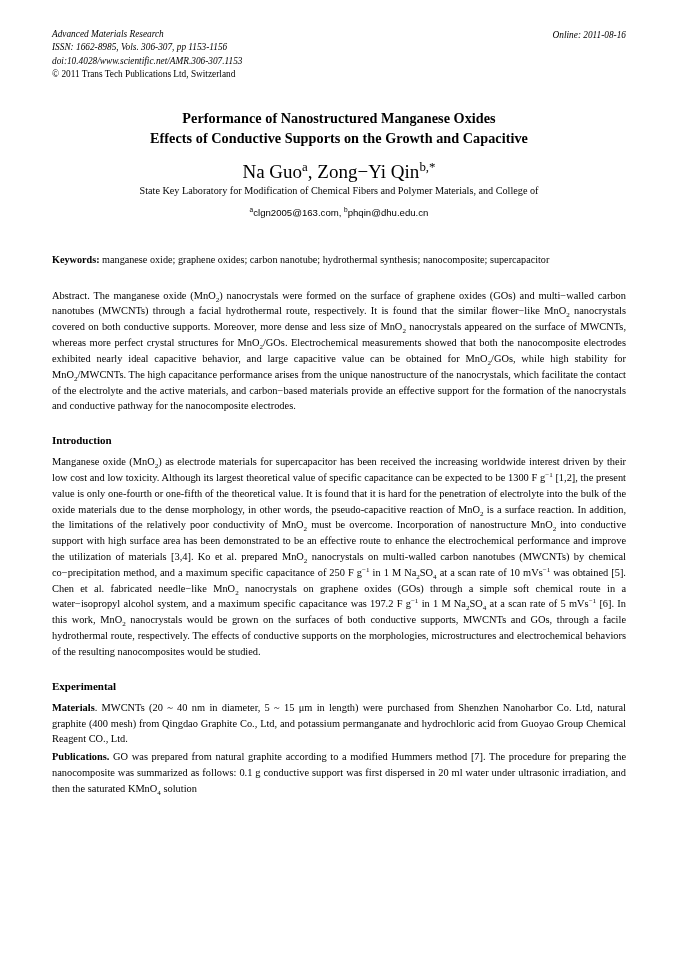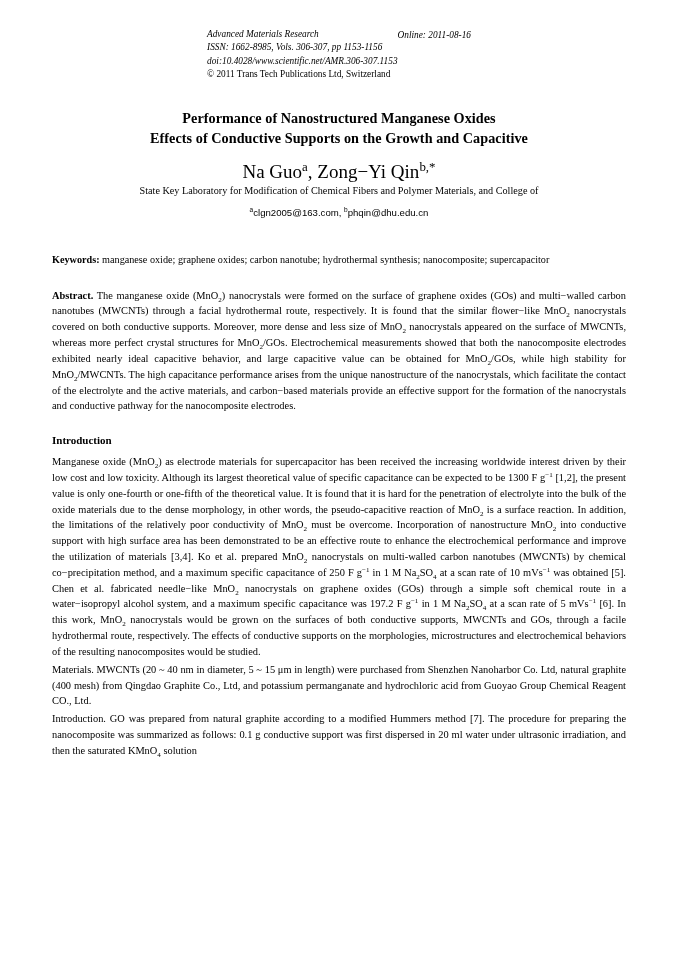--- a/index.html
+++ b/index.html
@@ -14,21 +14,21 @@
     margin: 0 auto;
     position: relative;
     box-sizing: border-box;
     padding: 28px 52px 0 52px;
     font-family: "Liberation Serif", serif;
     color: #000;
     overflow: hidden;
   }
   .journal-header {
     display: flex;
-    justify-content: center;
+    justify-content: space-between;
     align-items: flex-start;
     font-size: 9.3px;
     line-height: 1.45;
   }
   .journal-header .left {
     font-style: italic;
   }
   .journal-header .left .plain {
     font-style: normal;
   }
@@ -83,36 +83,36 @@
   .keywords b {
     font-weight: bold;
   }
   .abstract {
     font-size: 10.4px;
     margin-top: 20px;
     line-height: 1.52;
     text-align: justify;
   }
   .abstract b {
-    font-weight: bold;
+    font-weight: normal;
   }
   .section-head {
     font-size: 11px;
     font-weight: bold;
     margin-top: 20px;
     margin-bottom: 8px;
   }
   .body-par {
     font-size: 10.4px;
     line-height: 1.52;
     text-align: justify;
     margin: 0 0 2px 0;
   }
   .body-par b {
-    font-weight: normal;
+    font-weight: bold;
   }
 </style>
 </head>
 <body>
 
 <div class="page">
 
   <div class="journal-header">
     <div class="left">
       <div>Advanced Materials Research</div>
@@ -147,22 +147,23 @@
   <div class="abstract">
     <b>Abstract.</b><span> The manganese oxide (MnO</span><sub>2</sub><span>) nanocrystals were formed on the surface of graphene oxides (GOs) and multi−walled carbon nanotubes (MWCNTs) through a facial hydrothermal route, respectively. It is found that the similar flower−like MnO</span><sub>2</sub><span> nanocrystals covered on both conductive supports. Moreover, more dense and less size of MnO</span><sub>2</sub><span> nanocrystals appeared on the surface of MWCNTs, whereas more perfect crystal structures for MnO</span><sub>2</sub><span>/GOs. Electrochemical measurements showed that both the nanocomposite electrodes exhibited nearly ideal capacitive behavior, and large capacitive value can be obtained for MnO</span><sub>2</sub><span>/GOs, while high stability for MnO</span><sub>2</sub><span>/MWCNTs. The high capacitance performance arises from the unique nanostructure of the nanocrystals, which facilitate the contact of the electrolyte and the active materials, and carbon−based materials provide an effective support for the formation of the nanocrystals and conductive pathway for the nanocomposite electrodes.</span>
   </div>
 
   <div class="section-head">Introduction</div>
 
   <div class="body-par">
     <span>Manganese oxide (MnO</span><sub>2</sub><span>) as electrode materials for supercapacitor has been received the increasing worldwide interest driven by their low cost and low toxicity. Although its largest theoretical value of specific capacitance can be expected to be 1300 F g</span><sup>−1</sup><span> [1,2], the present value is only one-fourth or one-fifth of the theoretical value. It is found that it is hard for the penetration of electrolyte into the bulk of the oxide materials due to the dense morphology, in other words, the pseudo-capacitive reaction of MnO</span><sub>2</sub><span> is a surface reaction. In addition, the limitations of the relatively poor conductivity of MnO</span><sub>2</sub><span> must be overcome. Incorporation of nanostructure MnO</span><sub>2</sub><span> into conductive support with high surface area has been demonstrated to be an effective route to enhance the electrochemical performance and improve the utilization of materials [3,4]. Ko et al. prepared MnO</span><sub>2</sub><span> nanocrystals on multi-walled carbon nanotubes (MWCNTs) by chemical co−precipitation method, and a maximum specific capacitance of 250 F g</span><sup>−1</sup><span> in 1 M Na</span><sub>2</sub><span>SO</span><sub>4</sub><span> at a scan rate of 10 mVs</span><sup>−1</sup><span> was obtained [5]. Chen et al. fabricated needle−like MnO</span><sub>2</sub><span> nanocrystals on graphene oxides (GOs) through a simple soft chemical route in a water−isopropyl alcohol system, and a maximum specific capacitance was 197.2 F g</span><sup>−1</sup><span> in 1 M Na</span><sub>2</sub><span>SO</span><sub>4</sub><span> at a scan rate of 5 mVs</span><sup>−1</sup><span> [6]. In this work, MnO</span><sub>2</sub><span> nanocrystals would be grown on the surfaces of both conductive supports, MWCNTs and GOs, through a facile hydrothermal route, respectively. The effects of conductive supports on the morphologies, microstructures and electrochemical behaviors of the resulting nanocomposites would be studied.</span>
   </div>
 
+  <div class="section-head">Experimental</div>
 
   <div class="body-par">
     <b>Materials</b><span>. MWCNTs (20 ~ 40 nm in diameter, 5 ~ 15 μm in length) were purchased from Shenzhen Nanoharbor Co. Ltd, natural graphite (400 mesh) from Qingdao Graphite Co., Ltd, and potassium permanganate and hydrochloric acid from Guoyao Group Chemical Reagent CO., Ltd.</span>
   </div>
 
   <div class="body-par">
-    <b>Introduction.</b><span> GO was prepared from natural graphite according to a modified Hummers method [7]. The procedure for preparing the nanocomposite was summarized as follows: 0.1 g conductive support was first dispersed in 20 ml water under ultrasonic irradiation, and then the saturated KMnO</span><sub>4</sub><span> solution</span>
+    <b>Publications.</b><span> GO was prepared from natural graphite according to a modified Hummers method [7]. The procedure for preparing the nanocomposite was summarized as follows: 0.1 g conductive support was first dispersed in 20 ml water under ultrasonic irradiation, and then the saturated KMnO</span><sub>4</sub><span> solution</span>
   </div>
 
 </div>
 
 </body></html>

